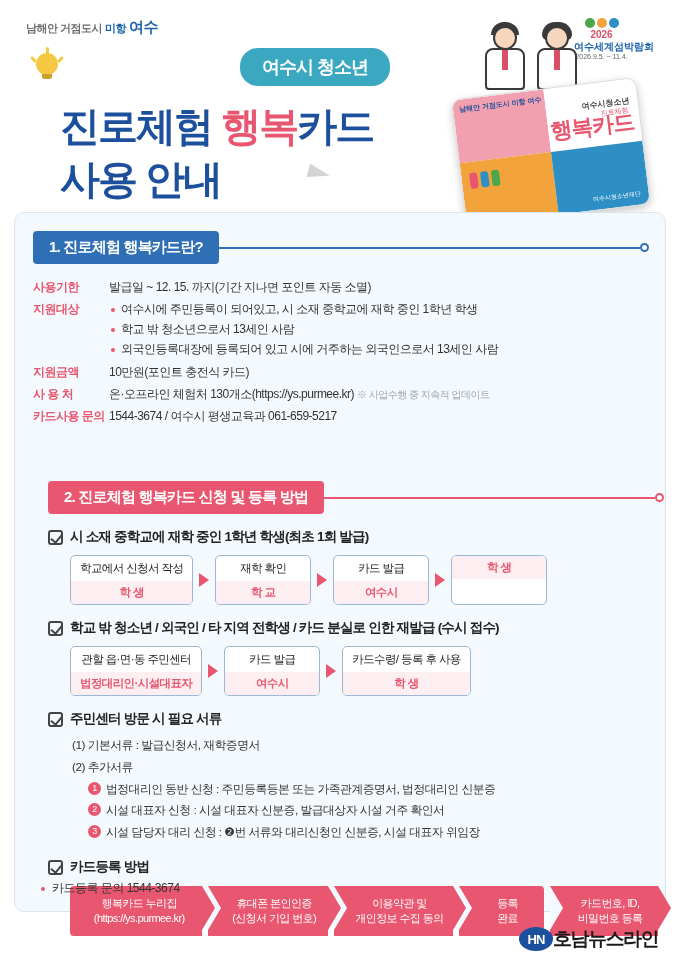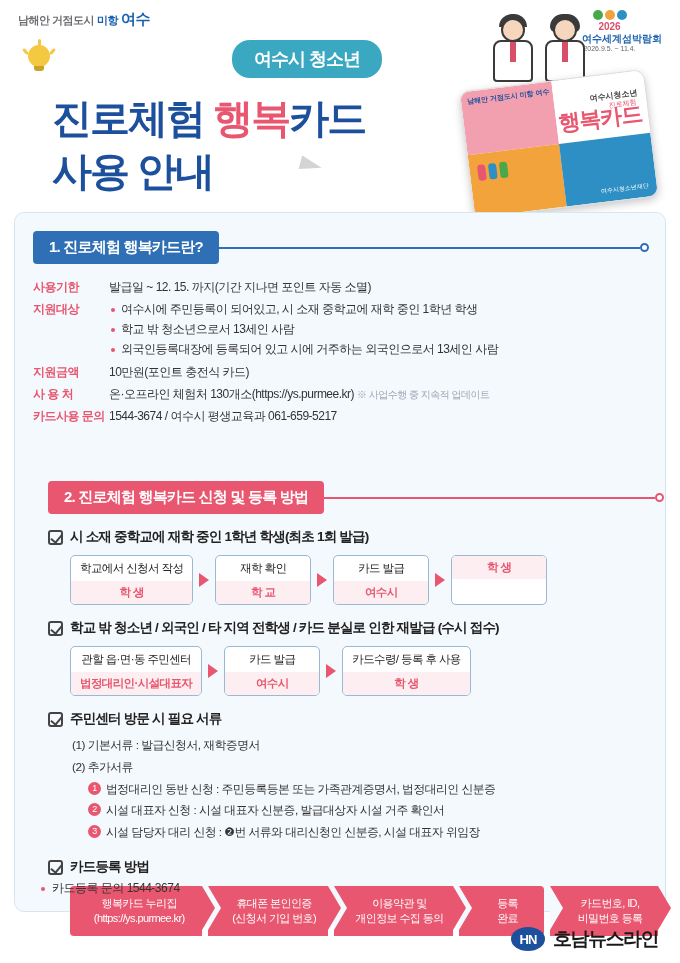--- a/index.html
+++ b/index.html
@@ -8,21 +8,21 @@
     font-family: "Liberation Sans", sans-serif;
     background: #ffffff;
     overflow: hidden;
     position: relative;
     color: #333;
   }
   .page {
     width: 680px; height: 963px;
     position: relative;
     background: #ffffff;
-    padding: 0;
+    padding: 8px;
   }
 
   
   .header {
     position: relative;
     height: 215px;
     background: #ffffff;
     padding: 10px 18px 0 18px;
   }
   .city-logo {
@@ -241,21 +241,21 @@
     font-size: 12px; color:#333; letter-spacing:-0.5px;
     display:flex; align-items:center; gap:7px;
   }
   .foot-note .dot { width:4px; height:4px; border-radius:50%; background:#e8566f; display:inline-block;}
 
   
   .footer {
     position: absolute; left: 0; bottom: 0;
     width: 680px; height: 48px;
     display: flex; align-items: center; justify-content: flex-end;
-    padding-right: 22px; gap: 8px;
+    padding-right: 22px; 
   }
   .hn-mark {
     width: 34px; height: 24px; border-radius: 50%;
     background: #1c4f9c; color:#fff; font-weight:bold; font-size:13px;
     display:flex; align-items:center; justify-content:center;
     letter-spacing:-1px;
   }
   .hn-text { font-size: 19px; font-weight: bold; color:#1a1a1a; letter-spacing:-1.5px; }
 </style>
 </head>

